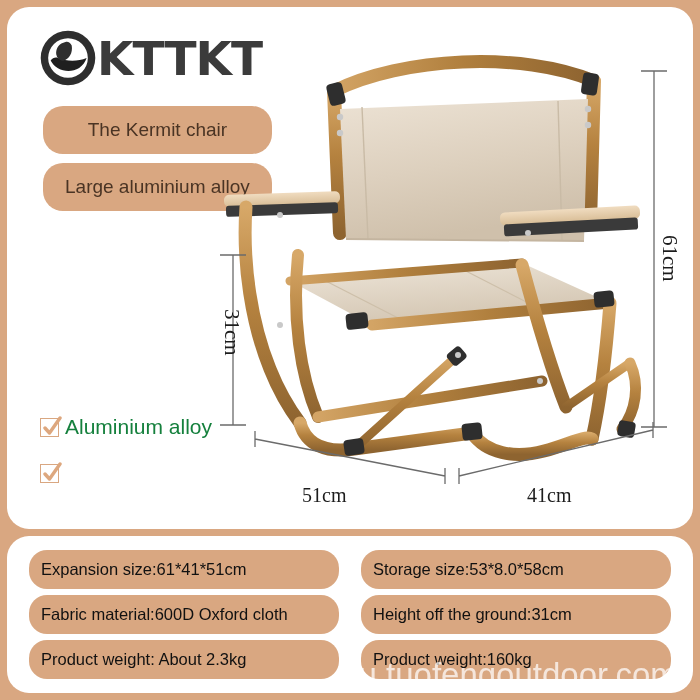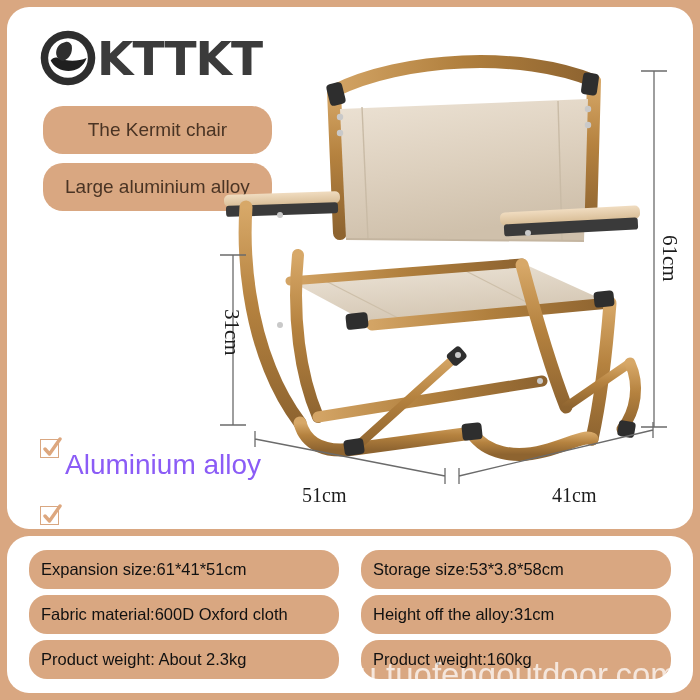--- a/index.html
+++ b/index.html
@@ -81,24 +81,23 @@
     gap: 6px;
   }
   .checkbox {
     width: 19px; height: 19px;
     flex: 0 0 19px;
     border: 1.5px solid #d9a781;
     position: relative;
   }
   .checkbox svg { position: absolute; left: 1px; top: -3px; }
   .feature-label {
-    font-size: 28px;
-    color: #8b5cf6;
-    white-space: nowrap;
-    margin-top: 34px;
+    font-size: 21px;
+    color: #15803d;
+    white-space: nowrap;
   }
 
   
   .chair-area {
     position: absolute;
     left: 215px; top: 18px;
     width: 470px; height: 500px;
   }
   .chair-svg { width: 100%; height: 100%; display: block; }
 
@@ -114,21 +113,21 @@
     left: 650px; top: 228px;
     writing-mode: vertical-rl;
     font-size: 21px;
   }
   .dim-31 {
     left: 212px; top: 302px;
     writing-mode: vertical-rl;
     font-size: 21px;
   }
   .dim-51 { left: 295px; top: 477px; }
-  .dim-41 { left: 545px; top: 477px; }
+  .dim-41 { left: 520px; top: 477px; }
 
   
   .spec-grid {
     position: absolute;
     inset: 0;
     padding: 14px 22px;
     display: grid;
     grid-template-columns: 1fr 1fr;
     grid-auto-rows: 1fr;
     column-gap: 22px;
@@ -323,23 +322,23 @@
             </svg>
         </span>
       </div>
     </div>
 
   </div>
 
   <div class="card card-bottom">
     <div class="spec-grid">
       <div class="spec-pill">Expansion size:61*41*51cm</div>
-      <div class="spec-pill">Storage size:53*3.8*58cm</div>
+      <div class="spec-pill">Storage size:53*8.0*58cm</div>
       <div class="spec-pill">Fabric material:600D Oxford cloth</div>
-      <div class="spec-pill">Height off the alloy:31cm</div>
+      <div class="spec-pill">Height off the ground:31cm</div>
       <div class="spec-pill">Product weight: About 2.3kg</div>
       <div class="spec-pill">Product weight:160kg</div>
     </div>
   </div>
 
 </div>
 
 <div class="watermark">ku.tuofengoutdoor.com</div>
 
 </body></html>

